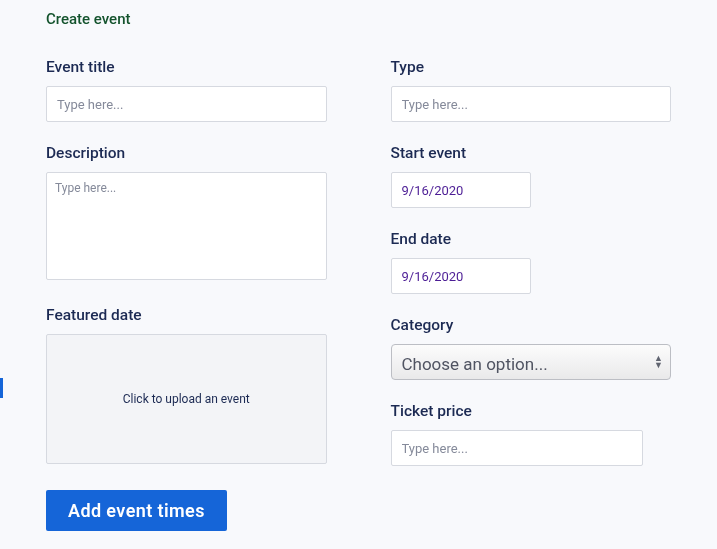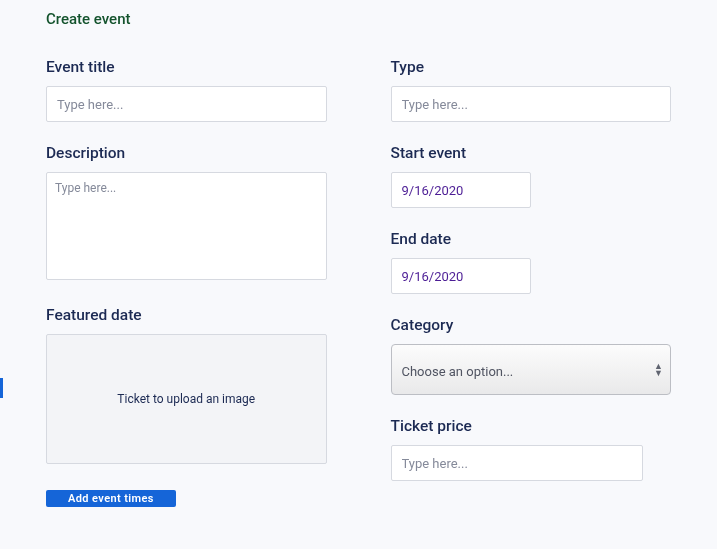--- a/index.html
+++ b/index.html
@@ -87,26 +87,26 @@
     .upload-text {
       font-size: 12px;
       color: #1c2a53;
     }
     .select-wrap {
       position: relative;
       width: 100%;
     }
     .select {
       width: 100%;
-      height: 51px;
+      height: 36px;
       border: 1px solid #bcbec4;
       border-radius: 4px;
       background: linear-gradient(#fcfcfc, #e9e9ea);
       padding: 4px 28px 0 10px;
-      font-size: 13px;
+      font-size: 17px;
       color: #505462;
       font-family: inherit;
       appearance: none;
       -webkit-appearance: none;
       cursor: pointer;
     }
     .select-arrows {
       position: absolute;
       right: 8px;
       top: 50%;
@@ -116,22 +116,22 @@
       line-height: 7px;
       color: #606470;
       display: flex;
       flex-direction: column;
     }
     .btn-primary {
       background: #1565d8;
       color: #fff;
       border: none;
       border-radius: 2px;
-      padding: 2px 22px;
-      font-size: 11px;
+      padding: 10px 22px;
+      font-size: 18px;
       font-weight: 600;
       letter-spacing: 0.4px;
       cursor: pointer;
       font-family: inherit;
       margin-top: 4px;
     }
   </style>
 </head>
 <body>
 
@@ -150,21 +150,21 @@
       </div>
 
       <div class="field">
         <label class="label">Description</label>
         <textarea class="textarea" placeholder="Type here..." style=""></textarea>
       </div>
 
       <div class="field">
         <label class="label">Featured date</label>
         <div class="upload-box">
-          <span class="upload-text">Ticket to upload an image</span>
+          <span class="upload-text">Click to upload an event</span>
         </div>
       </div>
 
       <button class="btn-primary">Add event times</button>
     </div>
 
     <div class="col">
 
       <div class="field">
         <label class="label">Type</label>

